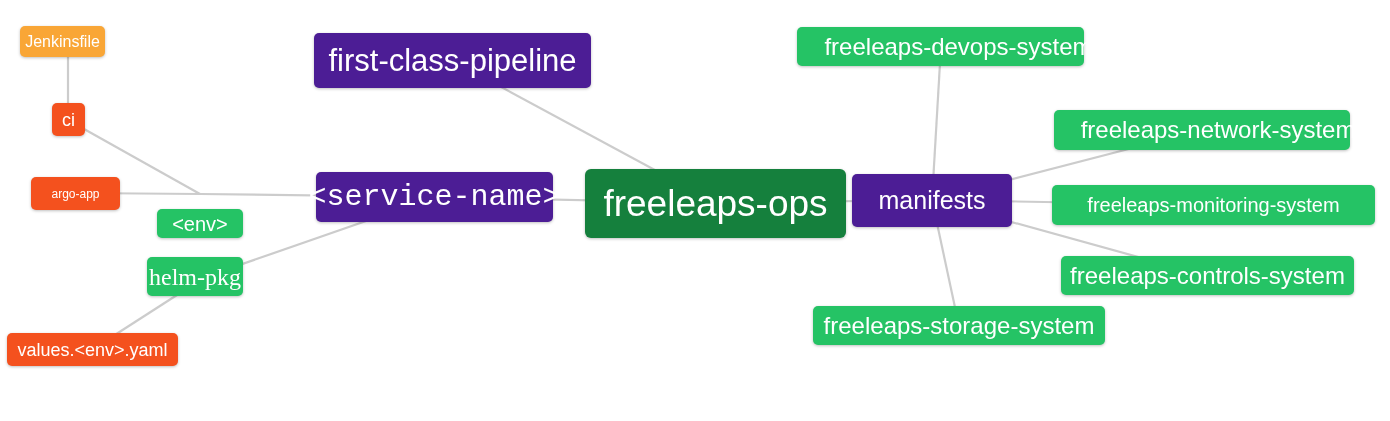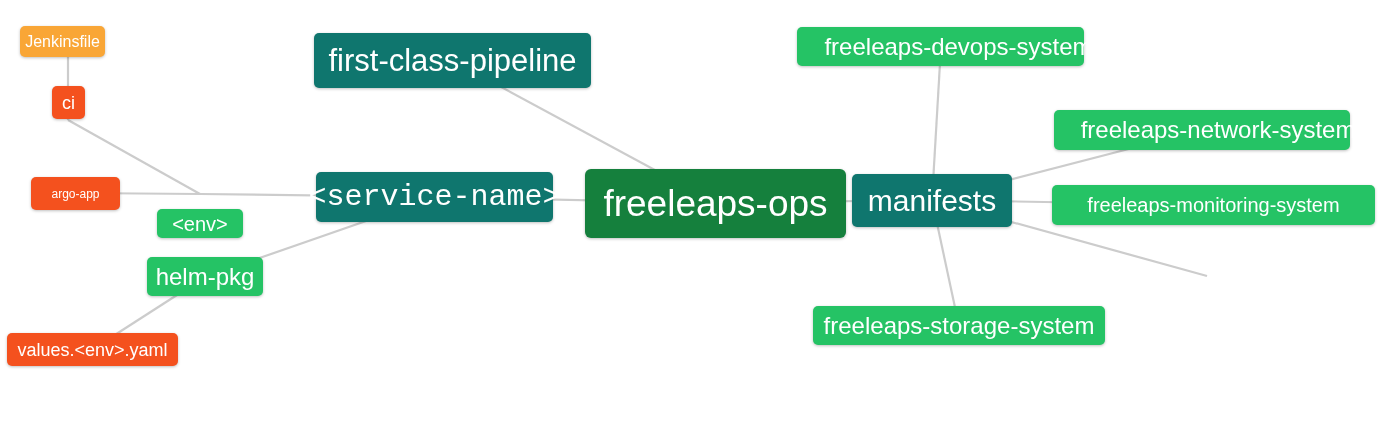--- a/index.html
+++ b/index.html
@@ -29,36 +29,36 @@
     color: #ffffff;
     border-radius: 5px;
     box-shadow: 0 1px 3px rgba(0,0,0,0.25);
     white-space: nowrap;
     line-height: 1;
     box-sizing: border-box;
     cursor: default;
     user-select: none;
   }
   
-  .c-blue   { background: #0f766e; }
+  .c-blue   { background: #4c1d95; }
   .c-green  { background: #25c365; }
   .c-orange { background: #f9a636; }
   .c-red    { background: #f4511e; }
   .c-dark   { background: #15803d; }
   
   .n-jenkinsfile { left: 20px;   top: 26px;  width: 85px;  height: 31px; font-size: 16px; }
-  .n-ci          { left: 52px;   top: 86px; width: 33px;  height: 33px; font-size: 18px; }
+  .n-ci          { left: 52px;   top: 103px; width: 33px;  height: 33px; font-size: 18px; }
   .n-argo        { left: 31px;   top: 177px; width: 89px;  height: 33px; font-size: 12px; }
   .n-env         { left: 157px;  top: 175px; width: 86px;  height: 29px; font-size: 20px; margin-top: 34px; }
-  .n-helm        { left: 147px;  top: 257px; width: 116px; height: 39px; font-size: 24px; }
+  .n-helm        { left: 147px;  top: 257px; width: 96px; height: 39px; font-size: 24px; font-family: Liberation Serif, serif; }
   .n-values      { left: 7px;    top: 333px; width: 171px; height: 33px; font-size: 18px; }
   .n-pipeline    { left: 314px;  top: 33px;  width: 277px; height: 55px; font-size: 31px; }
   .n-service     { left: 316px;  top: 172px; width: 237px; height: 50px; font-size: 30px; font-family: Liberation Mono, monospace; }
   .n-ops         { left: 585px;  top: 169px; width: 261px; height: 69px; font-size: 37px; border-radius: 6px; }
-  .n-manifests   { left: 852px;  top: 174px; width: 160px; height: 53px; font-size: 30px; }
+  .n-manifests   { left: 852px;  top: 174px; width: 160px; height: 53px; font-size: 25px; }
   .n-devops      { left: 797px;  top: 27px;  width: 287px; height: 39px; font-size: 24px; padding-left: 36px; }
   .n-network     { left: 1054px; top: 110px; width: 296px; height: 40px; font-size: 24px; padding-left: 32px; }
   .n-monitoring  { left: 1052px; top: 185px; width: 323px; height: 40px; font-size: 20px; }
   .n-controls    { left: 1061px; top: 256px; width: 293px; height: 39px; font-size: 24px; }
   .n-storage     { left: 813px;  top: 306px; width: 292px; height: 39px; font-size: 24px; }
 </style>
 </head>
 <body>
 
 <div class="canvas">
@@ -86,15 +86,16 @@
   <div class="node c-green  n-env">&lt;env&gt;</div>
   <div class="node c-green  n-helm">helm-pkg</div>
   <div class="node c-red    n-values">values.&lt;env&gt;.yaml</div>
   <div class="node c-blue   n-pipeline">first-class-pipeline</div>
   <div class="node c-blue   n-service">&lt;service-name&gt;</div>
   <div class="node c-dark   n-ops">freeleaps-ops</div>
   <div class="node c-blue   n-manifests">manifests</div>
   <div class="node c-green  n-devops">freeleaps-devops-system</div>
   <div class="node c-green  n-network">freeleaps-network-system</div>
   <div class="node c-green  n-monitoring">freeleaps-monitoring-system</div>
+  <div class="node c-green  n-controls">freeleaps-controls-system</div>
   <div class="node c-green  n-storage">freeleaps-storage-system</div>
 
 </div>
 
 </body></html>

